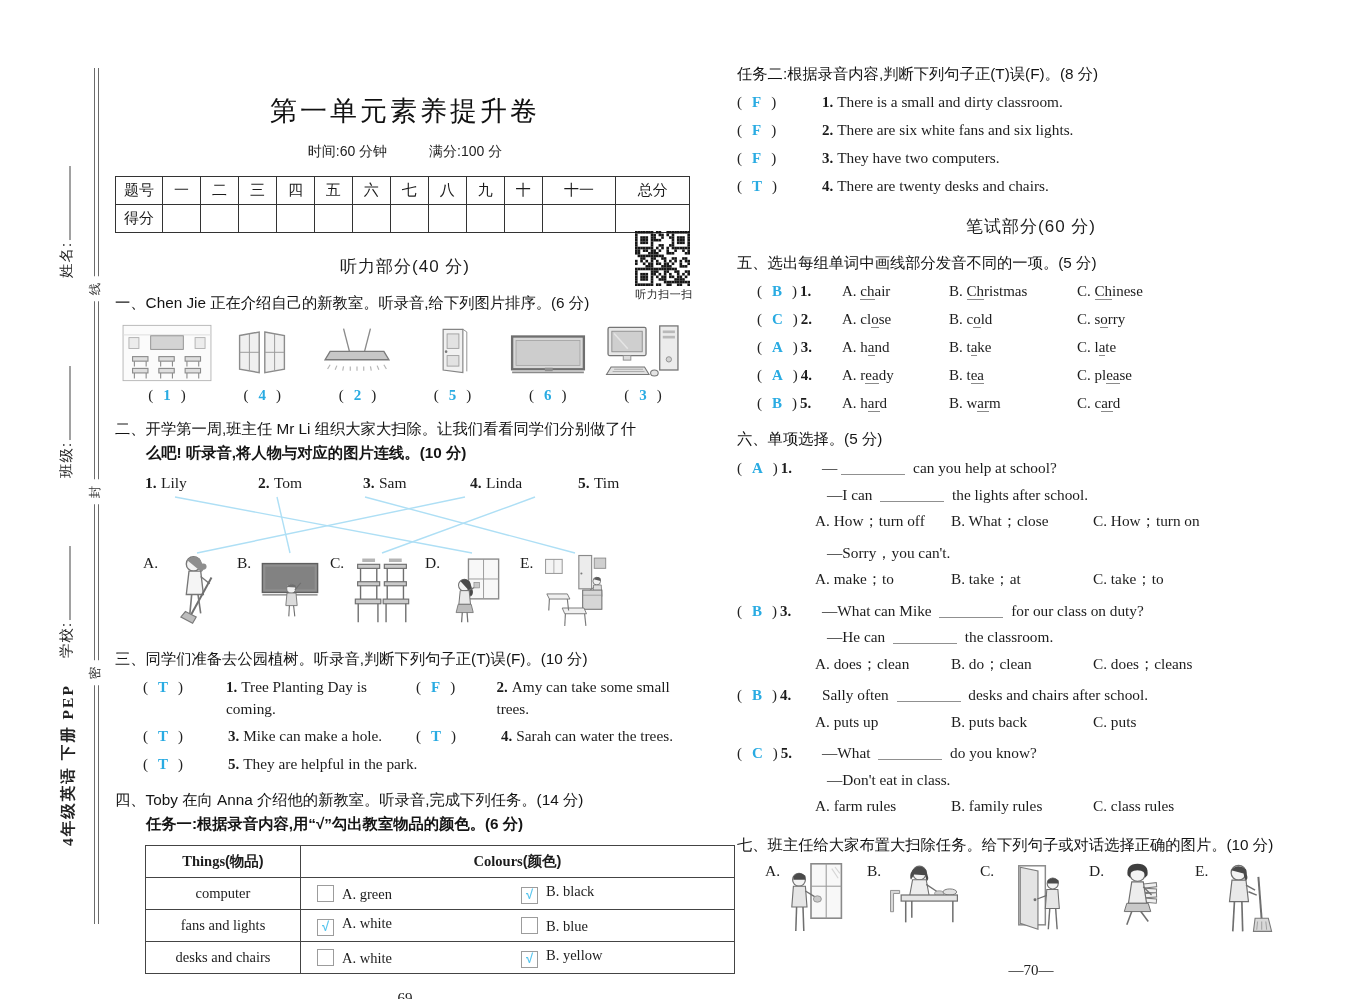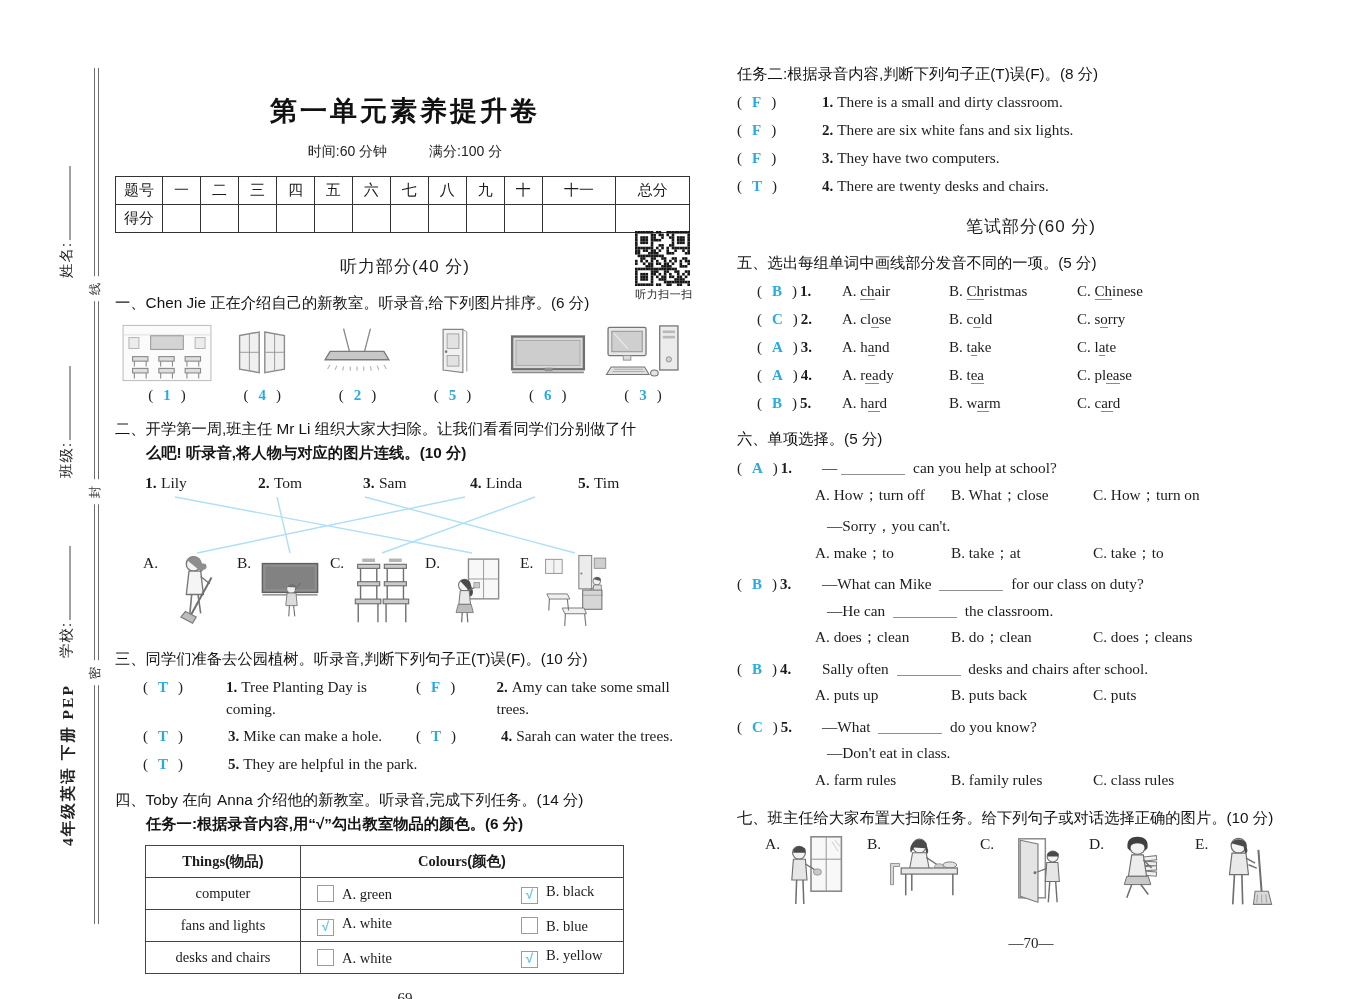--- a/index.html
+++ b/index.html
@@ -12,21 +12,21 @@
   .v-label{position:absolute;white-space:nowrap;transform:translate(-50%,-50%) rotate(-90deg);
            font-size:14.5px;color:#222;letter-spacing:1px;}
   .v-label .vblank{display:inline-block;width:74px;border-bottom:1.2px solid #444;height:12px;margin-left:2px;}
   .seal-char{position:absolute;left:95px;transform:translate(-50%,-50%) rotate(-90deg);
              background:#fff;padding:0 6px;font-size:12.5px;color:#333;}
   .book-label{font-family:"Liberation Serif",serif;font-weight:bold;font-size:15.5px;letter-spacing:2px;}
   
   .page{position:absolute;top:0;}
   .page-left{left:115px;width:580px;}
   .page-right{left:737px;width:588px;}
-  .title{margin-top:93px;text-align:center;font-size:27px;font-weight:bold;letter-spacing:3px;color:#111;}
+  .title{margin-top:93px;text-align:center;font-size:27px;font-weight:normal;letter-spacing:3px;color:#111;}
   .meta{margin-top:14px;text-align:center;font-size:14px;color:#222;}
   .meta .gap{display:inline-block;width:42px;}
   table.score-table{border-collapse:collapse;margin-top:15px;width:575px;border:1.6px solid #222;}
   table.score-table td{border:1px solid #333;height:27px;text-align:center;font-size:15px;padding:0;}
   .section-head{margin-top:22px;text-align:center;font-weight:normal;font-size:17px;letter-spacing:1px;}
   .listen-wrap{position:relative;}
   .qr-block{position:absolute;right:2px;top:-24px;width:58px;text-align:center;}
   .qr-cap{font-size:11px;margin-top:1px;letter-spacing:.5px;}
   .q-title{margin-top:14px;font-size:15.3px;line-height:22px;color:#141414;}
   .q-title.tight{margin-top:2px;font-weight:bold;}
@@ -47,21 +47,21 @@
   .q2-pic-label,.q7-pic-label{font-family:"Liberation Serif",serif;font-size:15.5px;}
   .absitem{position:absolute;top:0;}
   
   .ap{display:inline-block;width:85px;font-size:15px;}
   .tf-row{display:flex;margin-top:6px;line-height:21px;}
   .tf-cell{display:flex;}
   .tf-text{font-family:"Liberation Serif",serif;font-size:15.3px;}
   .q3-items{padding-left:28px;}
   .q3-col1{width:273px;flex:0 0 273px;}
   
-  table.q4-table{border-collapse:collapse;margin:10px 0 0 30px;width:479px;border:1.4px solid #333;}
+  table.q4-table{border-collapse:collapse;margin:10px 0 0 30px;width:590px;border:1.4px solid #333;}
   table.q4-table td{border:1px solid #444;height:31px;font-size:14.5px;padding:0 4px;}
   .cb{display:inline-block;width:15px;height:15px;border:1px solid #9c9c9c;margin:0 8px 0 12px;
       vertical-align:-3px;text-align:center;line-height:14px;font-size:13px;color:#5BC7EF;font-weight:bold;}
   .pagenum{text-align:center;margin-top:16px;font-family:"Liberation Serif",serif;font-size:15px;color:#222;}
   
   .task-row{margin-top:6px;line-height:21px;display:flex;}
   .q5-row{display:flex;margin-top:6px;line-height:21px;padding-left:20px;}
   .q5-a{width:107px;} .q5-b{width:128px;}
   .w-u{border-bottom:1.2px solid #8a8a8a;}
   .q6-item{margin-top:5px;}
@@ -761,20 +761,21 @@
           <span class="q5-a"><span class="serif">A. h<span class="w-u">ar</span>d</span></span>
           <span class="q5-b"><span class="serif">B. w<span class="w-u">ar</span>m</span></span>
           <span><span class="serif">C. c<span class="w-u">ar</span>d</span></span>
         </div>
       </div>
 
     <div class="q-title">六、单项选择。(5 分)</div>
     <div id="q6-items">
         <div class="q6-item">
           <div class="q6-line"><span class="ap"><span class="pr">(</span><span class="ans">A</span><span class="pr">)</span><span class="qnum">1.</span></span><span class="tf-text">—<span class="blank"></span> can you help at school?</span></div>
+          <div class="q6-line q6-cont"><span class="tf-text">—I can <span class="blank"></span> the lights after school.</span></div>
           <div class="q6-opts">
             <span class="q6-optA tf-text">A. How；turn off</span>
             <span class="q6-optB tf-text">B. What；close</span>
             <span class="tf-text">C. How；turn on</span>
           </div>
         </div>
         <div class="q6-item">
           <div class="q6-line q6-cont"><span class="tf-text">—Sorry，you can't.</span></div>
           <div class="q6-opts">
             <span class="q6-optA tf-text">A. make；to</span>

